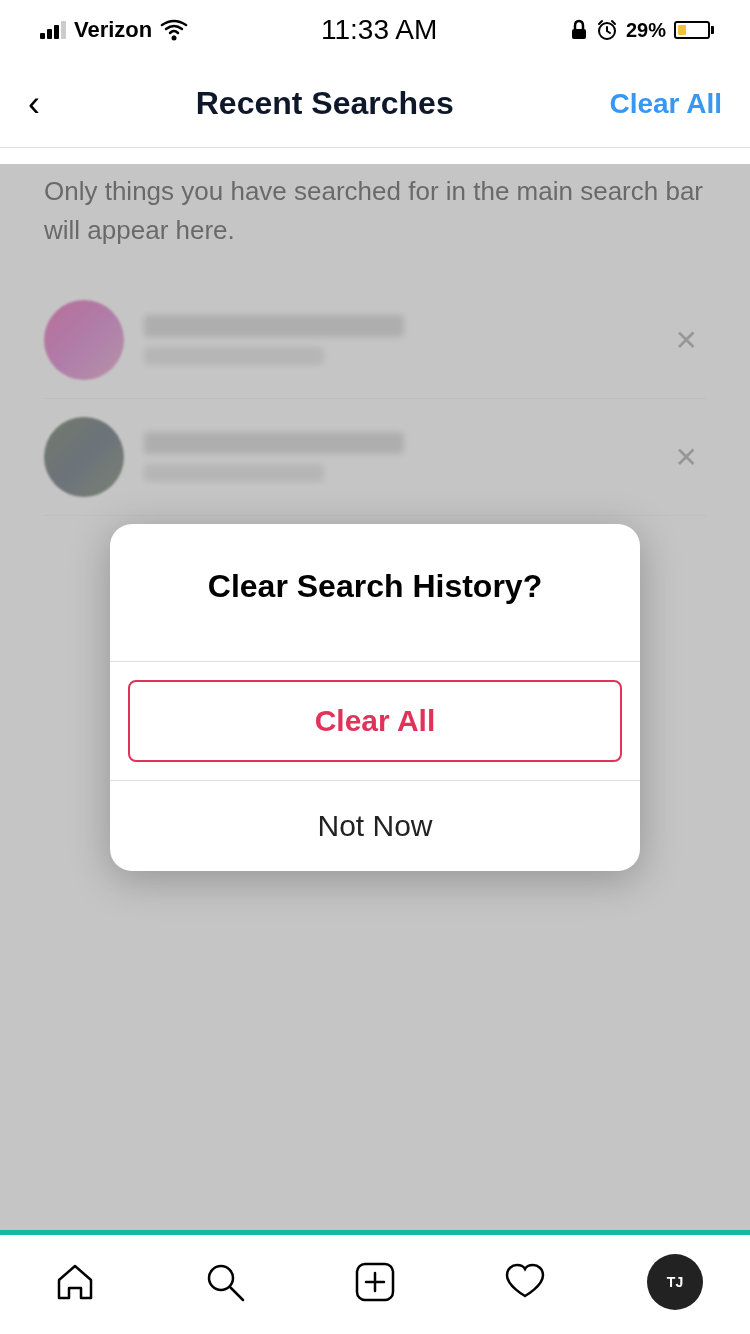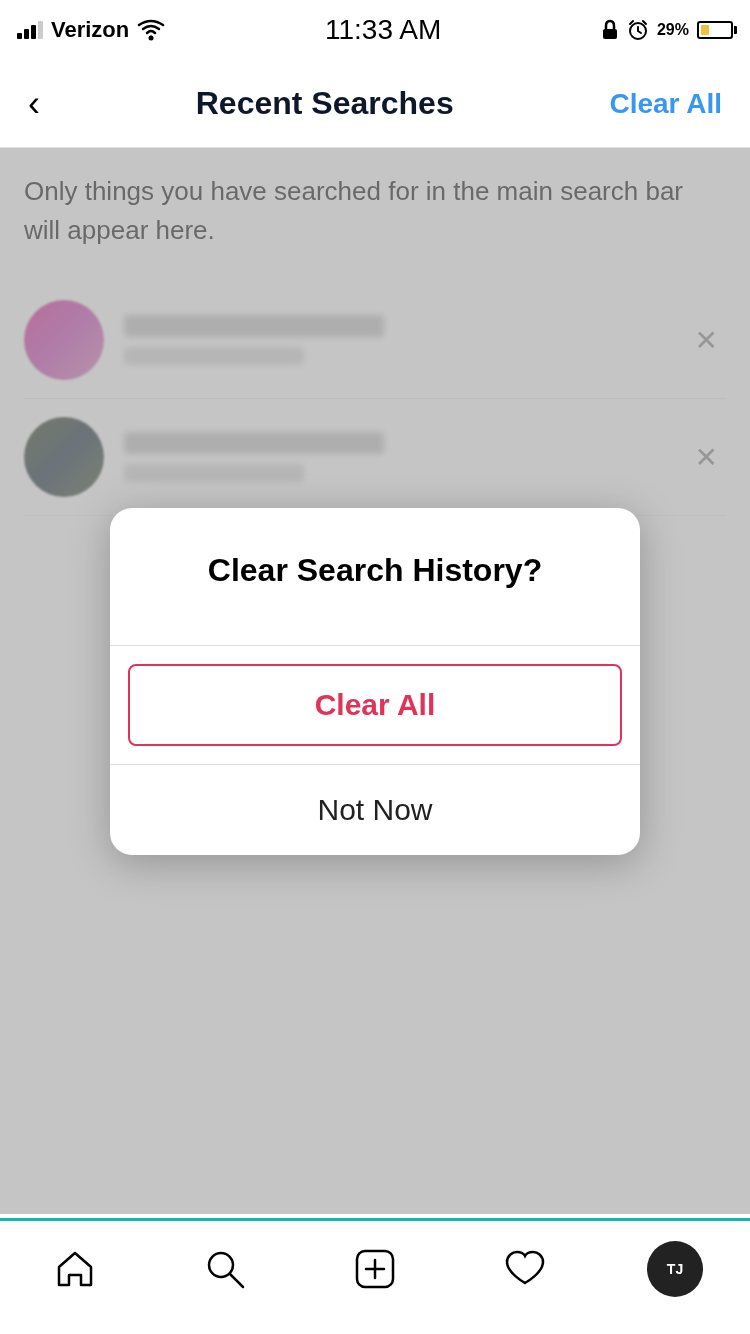--- a/index.html
+++ b/index.html
@@ -14,27 +14,27 @@
     }
 
     
     .status-bar {
       width: 100%;
       height: 60px;
       background: #fff;
       display: flex;
       align-items: center;
       justify-content: space-between;
-      padding: 0 17px;
+      padding: 0 40px;
       font-size: 24px;
       font-weight: 600;
     }
     .status-left { display: flex; align-items: center; gap: 8px; font-size: 22px; }
     .status-center { font-size: 28px; font-weight: 400; text-align: right; }
-    .status-right { display: flex; align-items: center; gap: 8px; font-size: 16px; }
+    .status-right { display: flex; align-items: center; gap: 8px; font-size: 20px; }
     .battery-icon {
       width: 36px; height: 18px;
       border: 2px solid #000;
       border-radius: 3px;
       position: relative;
       display: flex;
       align-items: center;
       padding: 2px;
     }
     .battery-icon::after {
@@ -81,21 +81,21 @@
       font-size: 28px;
       font-weight: 600;
       color: #3897f0;
       cursor: pointer;
     }
 
     
     .main-content {
       width: 100%;
       background: #fff;
-      padding: 24px 24px 0;
+      padding: 24px 44px 0;
     }
     .info-text {
       font-size: 26px;
       color: #333;
       line-height: 1.5;
       margin-bottom: 32px;
     }
 
     
     .search-item {
@@ -142,21 +142,21 @@
     .item-close {
       font-size: 28px;
       color: #999;
       cursor: pointer;
       padding: 8px;
     }
 
     
     .overlay {
       position: absolute;
-      top: 0;
+      top: 16px;
       left: 0;
       width: 100%;
       height: 100%;
       background: rgba(150, 150, 150, 0.55);
       display: flex;
       align-items: center;
       justify-content: center;
       z-index: 10;
     }
 
@@ -209,26 +209,26 @@
       display: block;
     }
     .dialog-btn-cancel {
       color: #222;
       font-weight: 500;
     }
 
     
     .bottom-nav {
       position: absolute;
-      bottom: 18px;
+      bottom: 6px;
       left: 0;
       width: 100%;
       height: 98px;
       background: #fff;
-      border-top: 3px solid #14b8a6;
+      border-top: 5px solid #14b8a6;
       display: flex;
       align-items: center;
       justify-content: space-around;
     }
     .bottom-nav-item {
       display: flex;
       align-items: center;
       justify-content: center;
       width: 80px;
       height: 80px;

